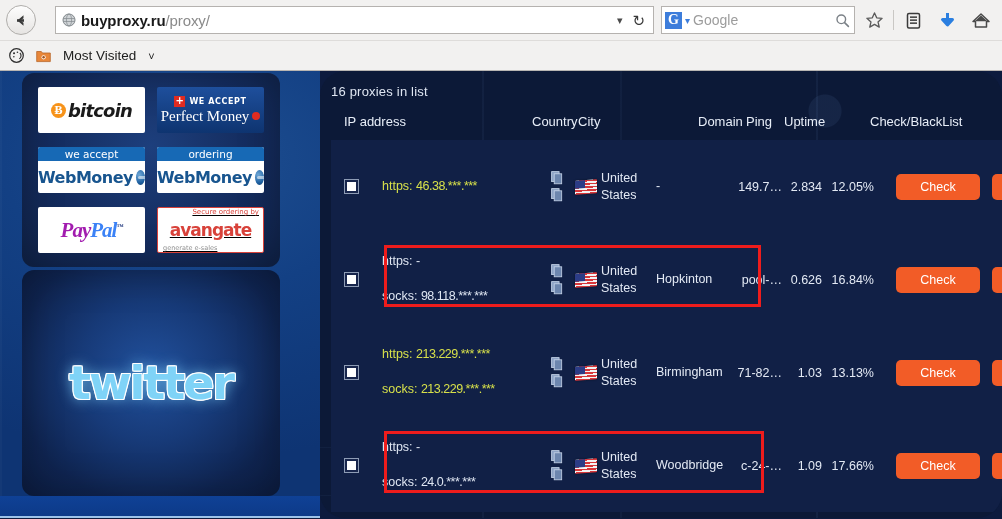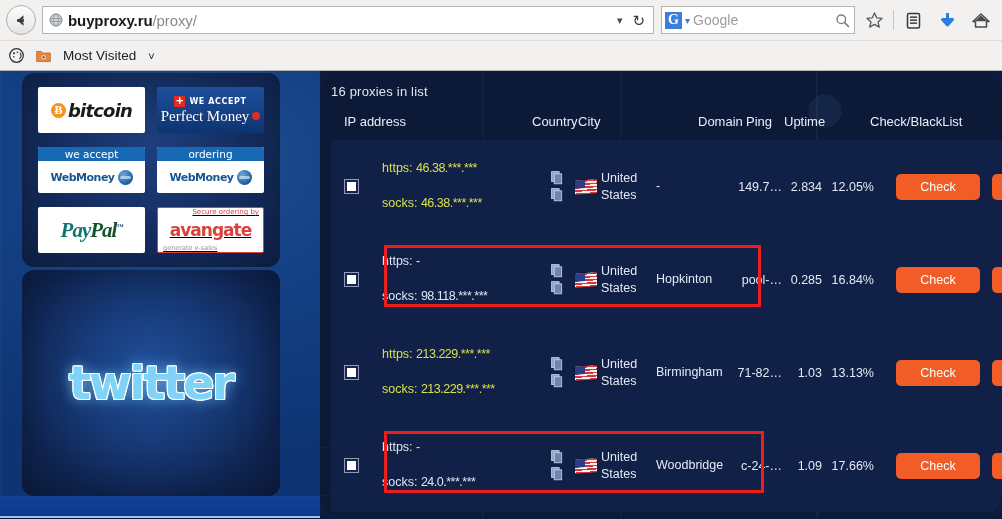--- a/index.html
+++ b/index.html
@@ -34,21 +34,21 @@
   .nav-btn svg { display:block; }
 
   #urlbar {
     flex: 1 1 auto;
     height: 28px;
     background: #ffffff;
     border: 1px solid #b5b2af;
     display: flex;
     align-items: center;
     padding: 0 4px 0 6px;
-    margin-left: 2px;
+    margin-left: 15px;
     min-width: 0;
   }
   #url-text {
     flex: 1 1 auto;
     font-size: 15px;
     color: #8a8a8a;
     white-space: nowrap;
     overflow: hidden;
     margin-left: 5px;
     letter-spacing: -0.1px;
@@ -204,40 +204,40 @@
     width: 100%; background: #1769b5; color: #fff;
     font-size: 10.5px; text-align: center; line-height: 14px;
     font-family: "DejaVu Sans", sans-serif;
   }
   .wm-bot {
     flex: 1 1 auto; width: 100%;
     display: flex; align-items: center; justify-content: center; gap: 3px;
   }
   .wm-word {
     font-family: "DejaVu Sans", sans-serif;
-    font-weight: 700; font-size: 11px; color: #18558f; letter-spacing: -0.5px;
+    font-weight: 700; font-size: 16px; color: #18558f; letter-spacing: -0.5px;
   }
   .wm-globe {
     width: 15px; height: 15px; border-radius: 50%;
     background: radial-gradient(circle at 35% 32%, #6fa8d8, #1a5d9e 70%, #103f6e);
     position: relative;
   }
   .wm-globe::after {
     content:""; position:absolute; left:2px; top:6px; width:11px; height:3px;
     background: rgba(255,255,255,.55); border-radius: 2px;
   }
 
   
   #logo-paypal .pp {
     font-family: "Liberation Serif", serif;
     font-style: italic; font-weight: 700; font-size: 21px;
     letter-spacing: -1px;
   }
-  #logo-paypal .pp .p1 { color: #0f766e; }
-  #logo-paypal .pp .p2 { color: #14532d; }
+  #logo-paypal .pp .p1 { color: #a21caf; }
+  #logo-paypal .pp .p2 { color: #3b82f6; }
   #logo-paypal .tm { font-size: 7px; color:#243b80; vertical-align: super; }
 
   
   #logo-avangate {
     background: #ffffff; border: 1px solid #d8423a;
     flex-direction: column; justify-content: space-between; gap: 0; text-decoration: underline;
   }
   #logo-avangate .av-top {
     font-size: 7px; color: #d8423a; align-self: flex-end; margin-right: 4px;
     font-family: "DejaVu Sans", sans-serif;
@@ -587,24 +587,20 @@
 
       <div class="prow r-alt">
         <div class="c-check">
           <span class="chk"></span>
         </div>
         <div class="c-ip">
           <div class="ip-line hl">
             <span>https:</span>
             <span class="stars">46.38.***.***</span>
           </div>
-          <div class="ip-line hl">
-            <span>socks:</span>
-            <span class="stars">46.38.***.***</span>
-          </div>
         </div>
         <div class="c-copy">
           <svg class="copy-ico" viewBox="0 0 12 14">
             <rect x="0.6" y="0.6" width="7.5" height="10" fill="#8fa4c6" stroke="#c8d6ea" stroke-width=".8"></rect>
             <rect x="3.2" y="2.8" width="7.5" height="10" fill="#6d86ae" stroke="#c8d6ea" stroke-width=".8"></rect>
           </svg>
           <svg class="copy-ico" viewBox="0 0 12 14">
             <rect x="0.6" y="0.6" width="7.5" height="10" fill="#8fa4c6" stroke="#c8d6ea" stroke-width=".8"></rect>
             <rect x="3.2" y="2.8" width="7.5" height="10" fill="#6d86ae" stroke="#c8d6ea" stroke-width=".8"></rect>
           </svg>
@@ -652,21 +648,21 @@
         </div>
         <div class="c-flag">
           <span class="flag"></span>
         </div>
         <div class="c-country cell-txt two">
           <div>United</div>
           <div>States</div>
         </div>
         <div class="c-city cell-txt">Hopkinton</div>
         <div class="c-domain cell-num">pool-…</div>
-        <div class="c-ping cell-num">0.285</div>
+        <div class="c-ping cell-num">0.626</div>
         <div class="c-uptime cell-num">16.84%</div>
         <div class="c-actions">
           <button class="btn">Check</button>
           <button class="btn btn-blacklist">blacklist</button>
         </div>
       </div>
 
       <div class="prow">
         <div class="c-check">
           <span class="chk"></span>

